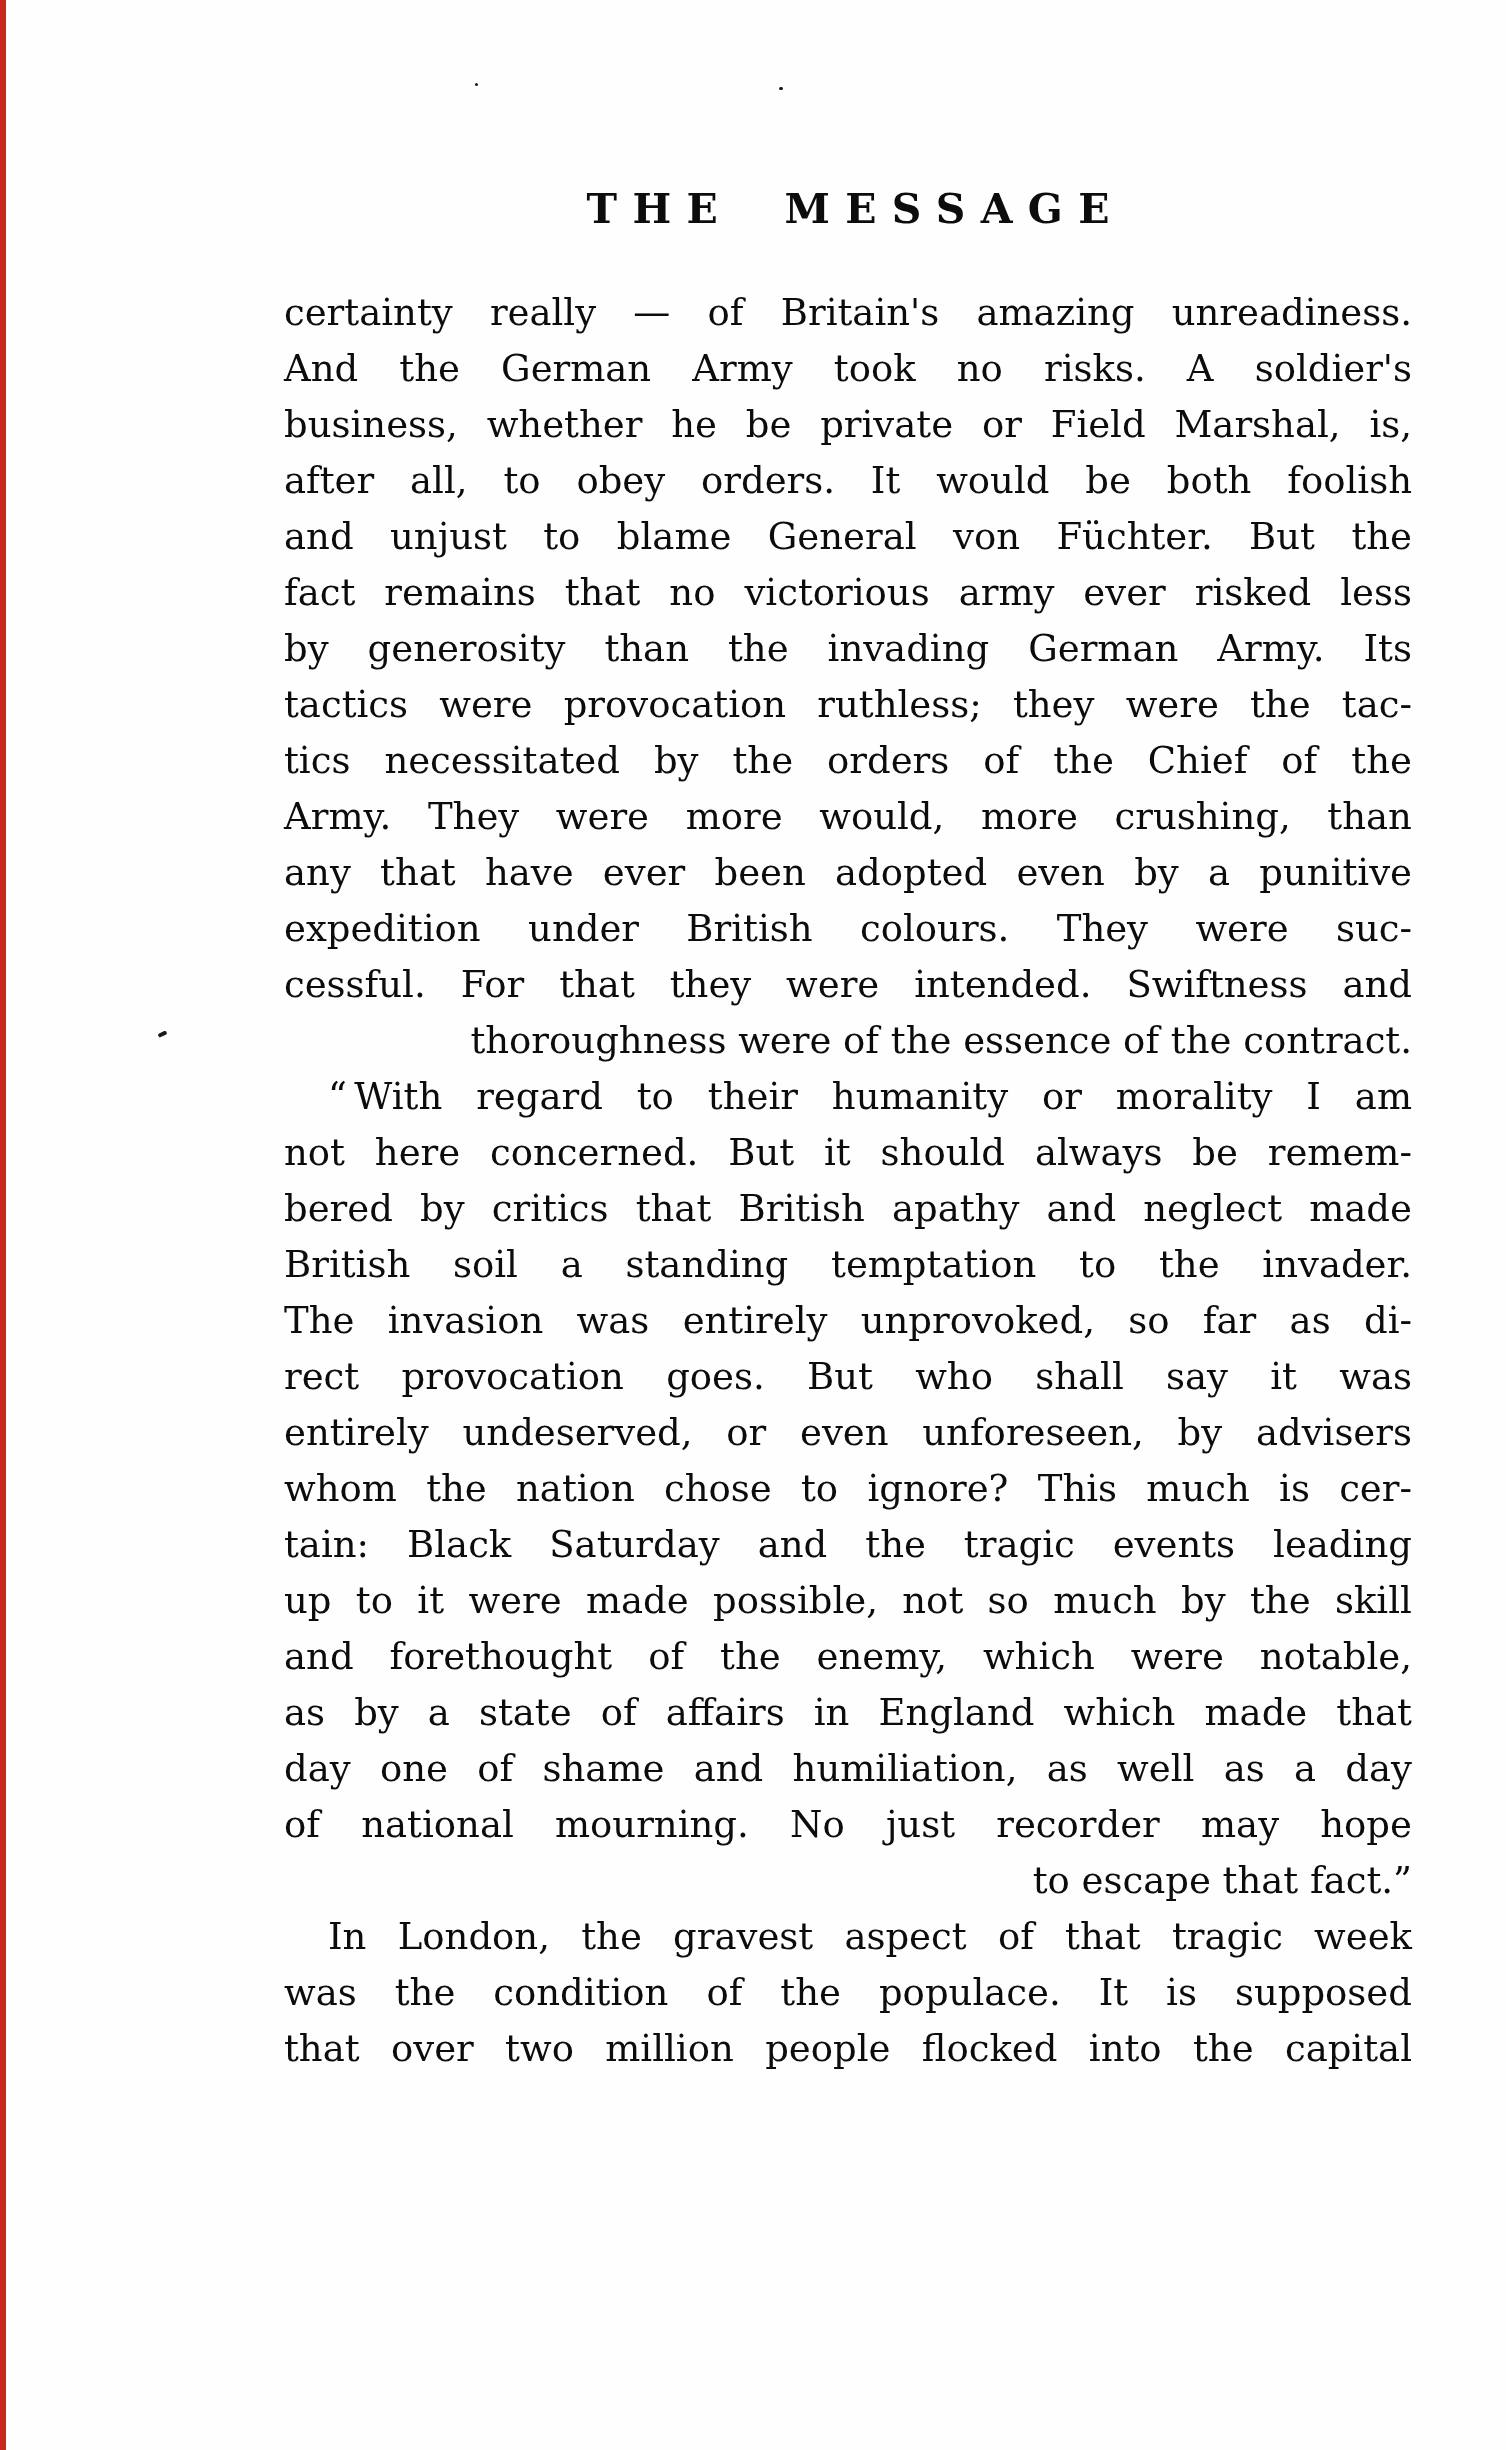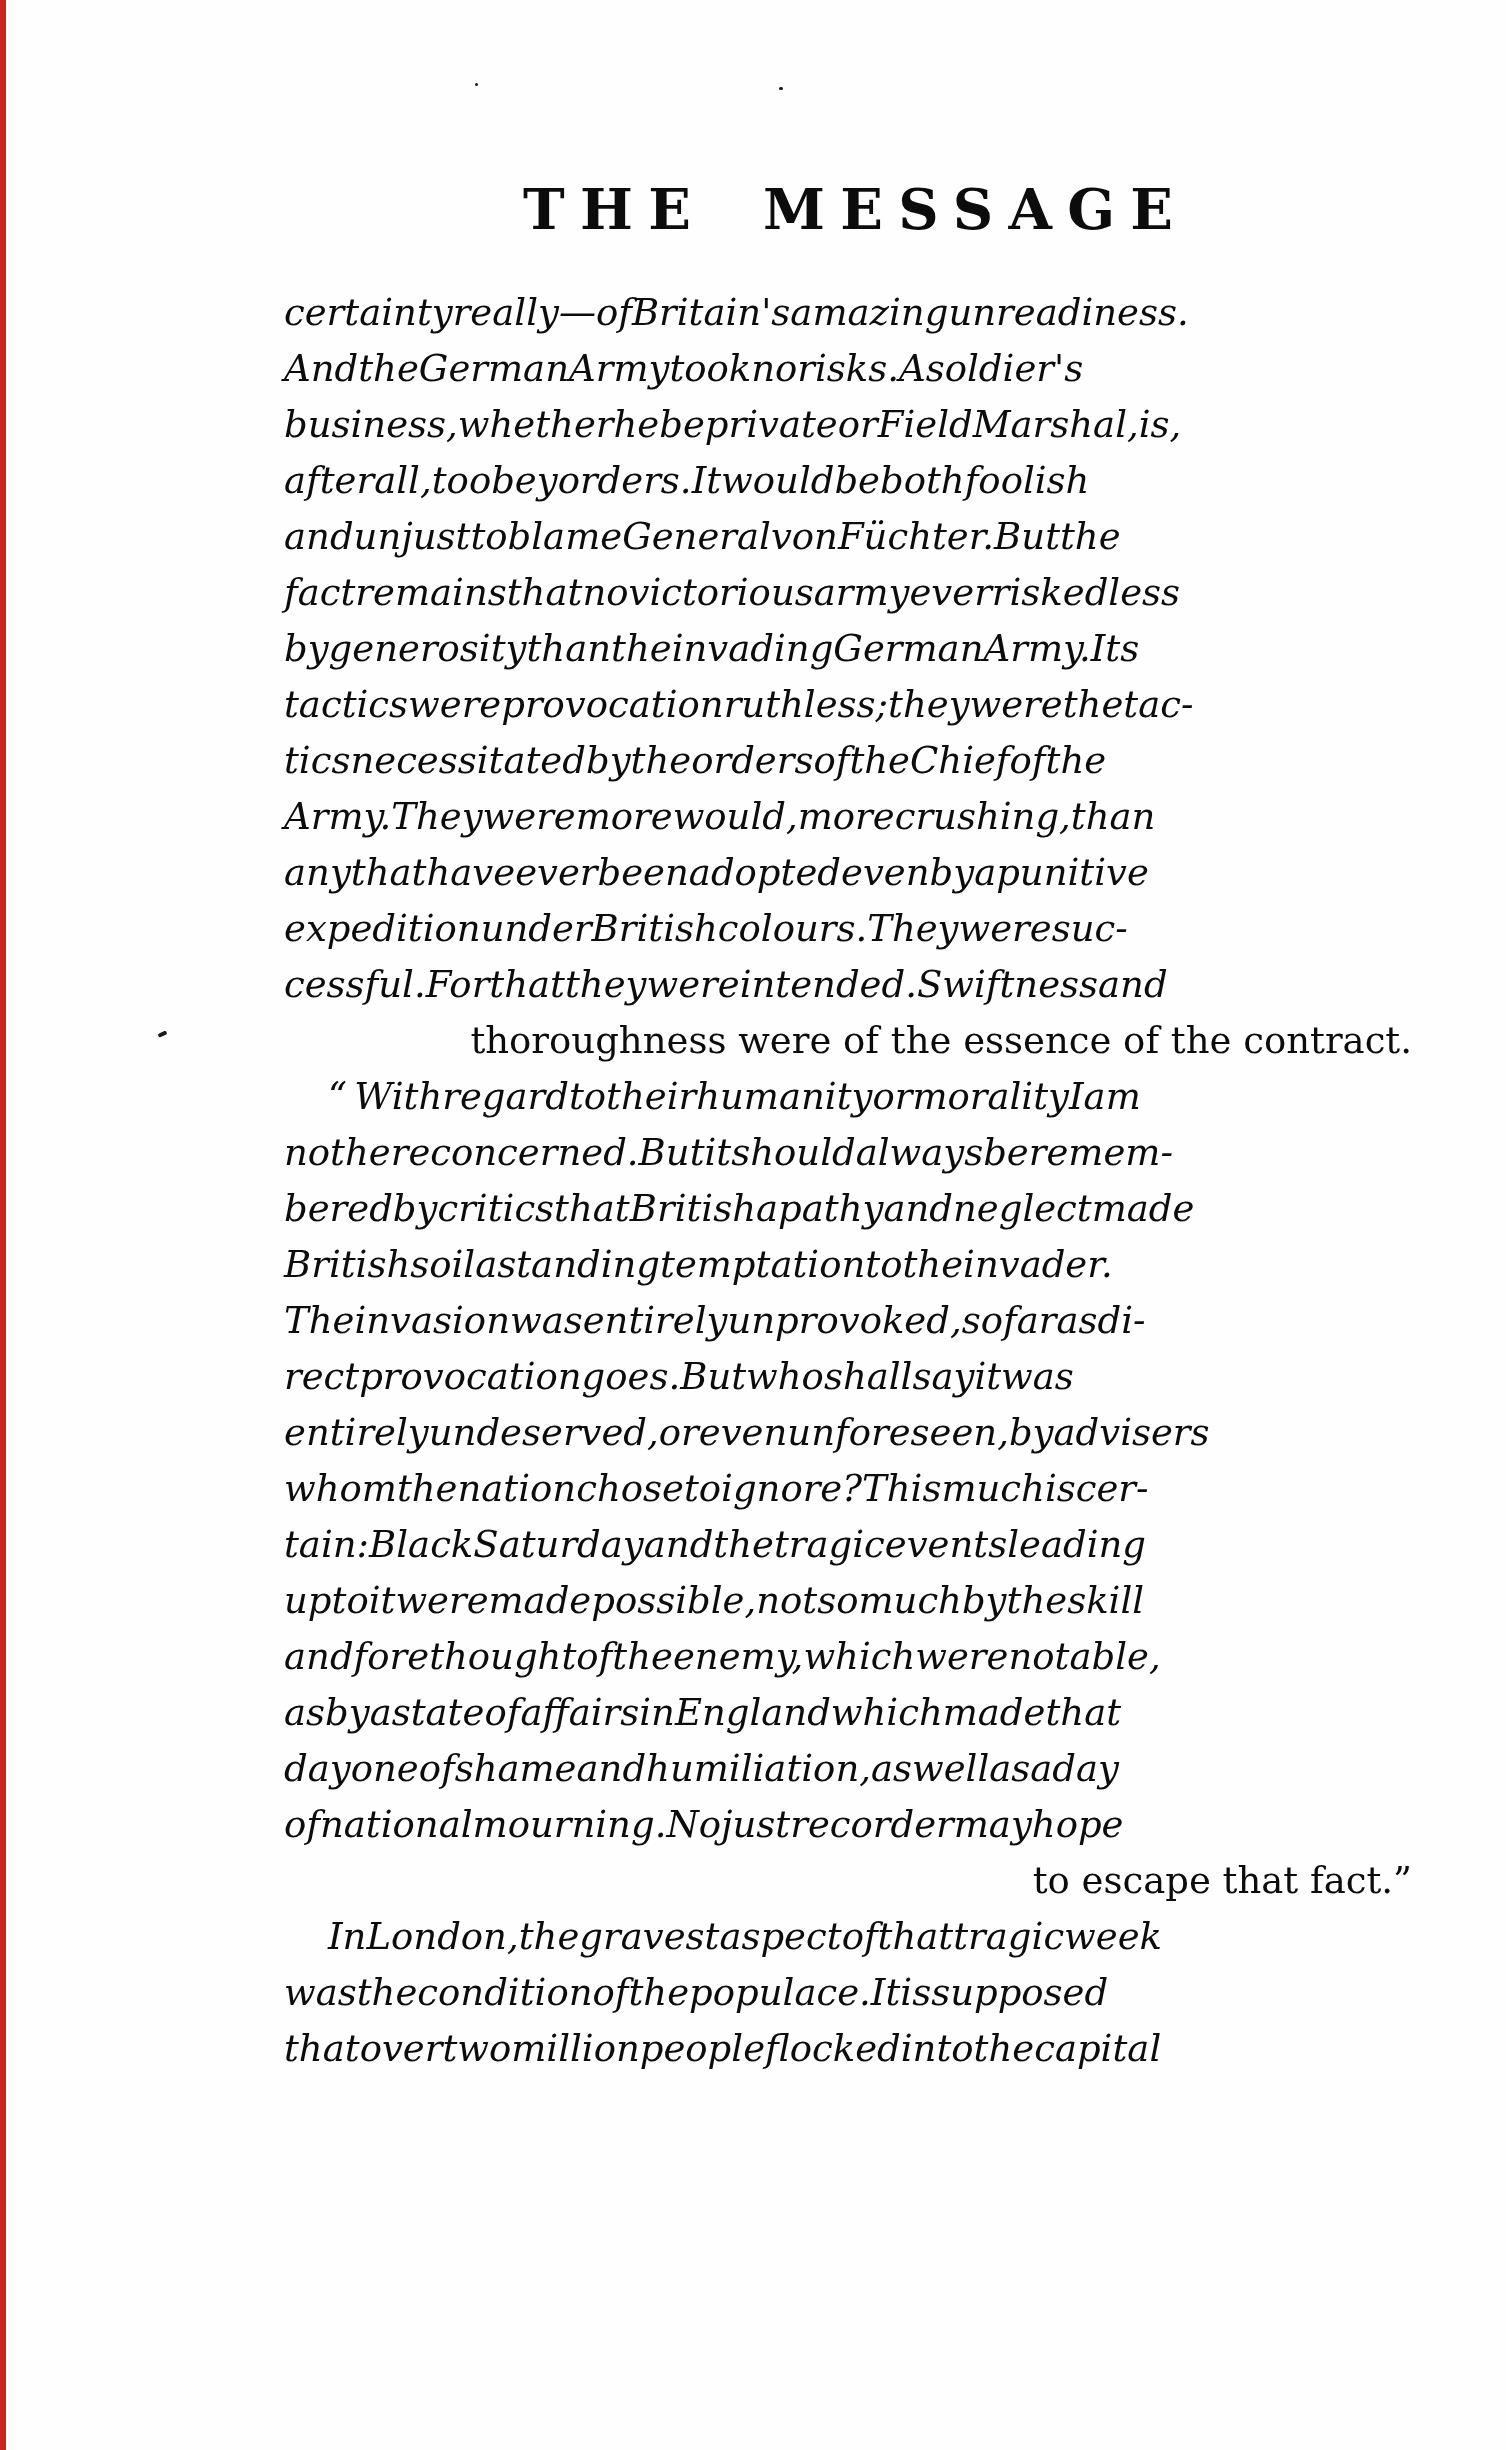--- a/index.html
+++ b/index.html
@@ -22,21 +22,21 @@
     top: 0;
     width: 6px;
     height: 2450px;
   }
   .running-head {
     position: absolute;
     left: 284px;
     top: 183px;
     width: 1128px;
     text-align: center;
-    font-size: 56px;
+    font-size: 41px;
     font-weight: bold;
     letter-spacing: 15.3px;
     word-spacing: 22px;
     text-indent: 15.3px;
     line-height: 53px;
     white-space: nowrap;
   }
   .text-block {
     position: absolute;
     left: 284px;
@@ -44,22 +44,21 @@
     width: 1128px;
     font-size: 37px;
   }
   .line {
     height: 56px;
     line-height: 56px;
     white-space: nowrap;
   }
   .line.j {
     display: flex;
-    justify-content: flex-start;
-    font-style: italic;
+    justify-content: space-between;
   }
   .line.l {
     display: block;
     text-align: right;
   }
   .line.indent {
     padding-left: 44px;
   }
   .page-number {
     position: absolute;

